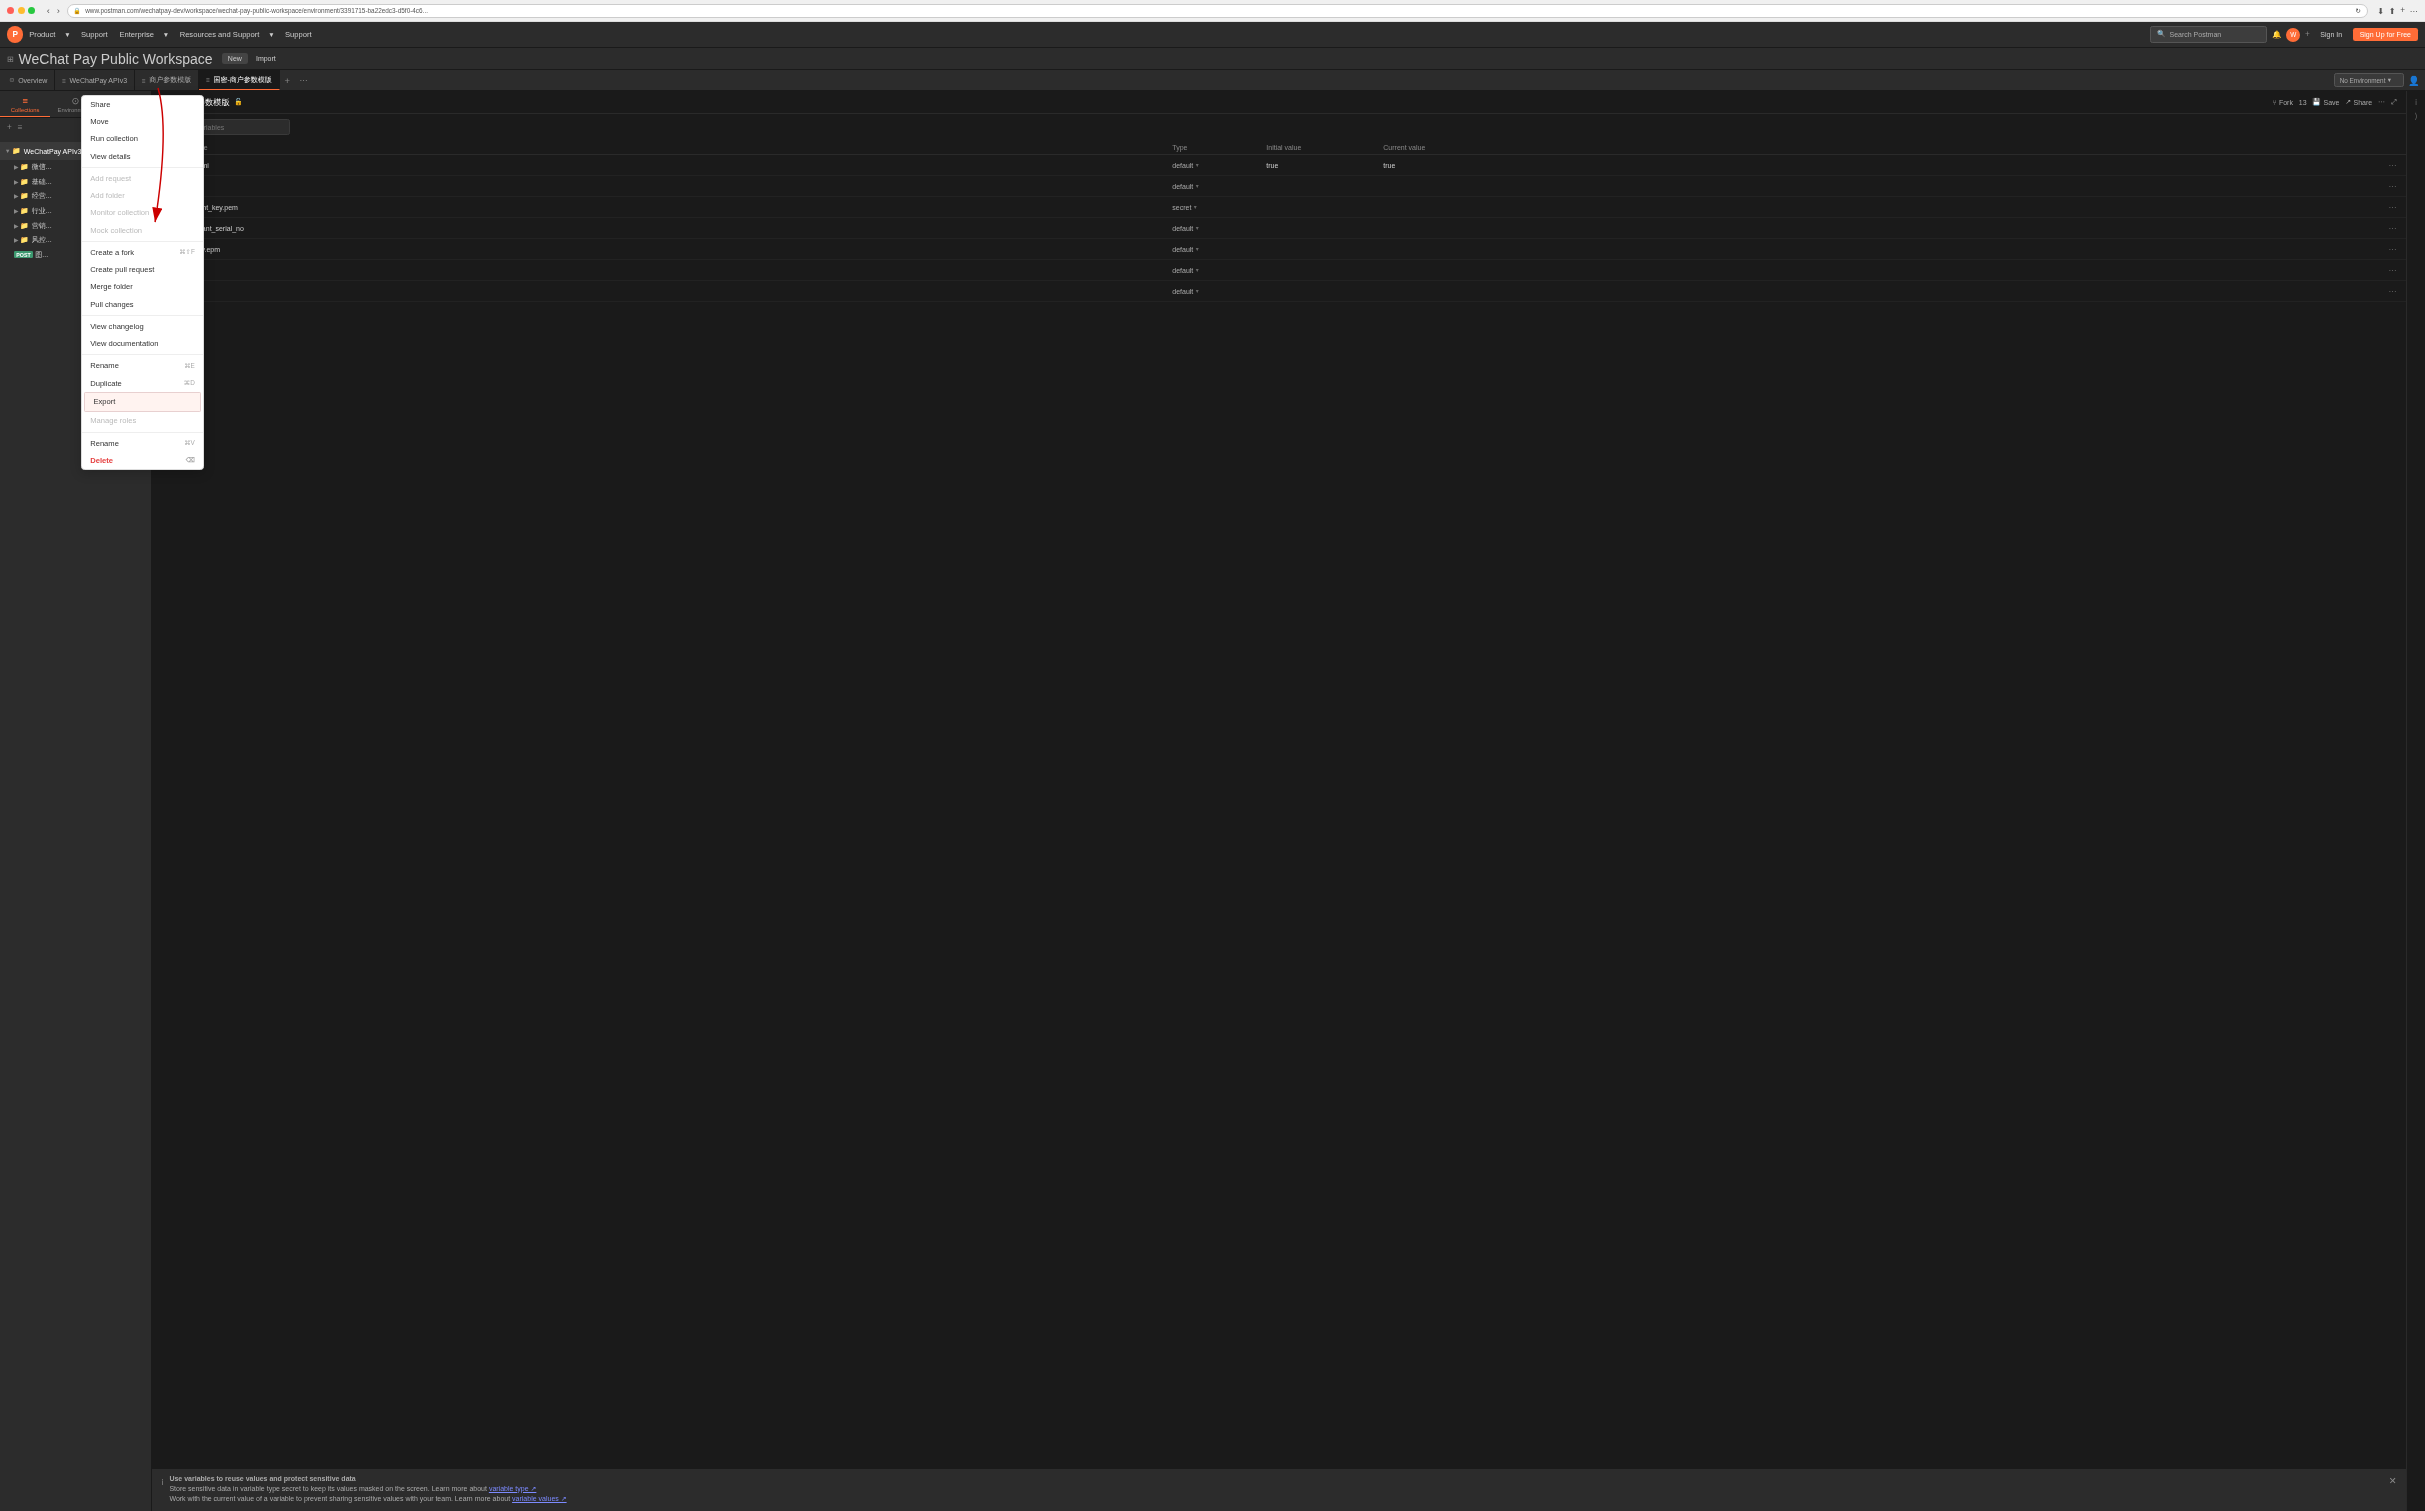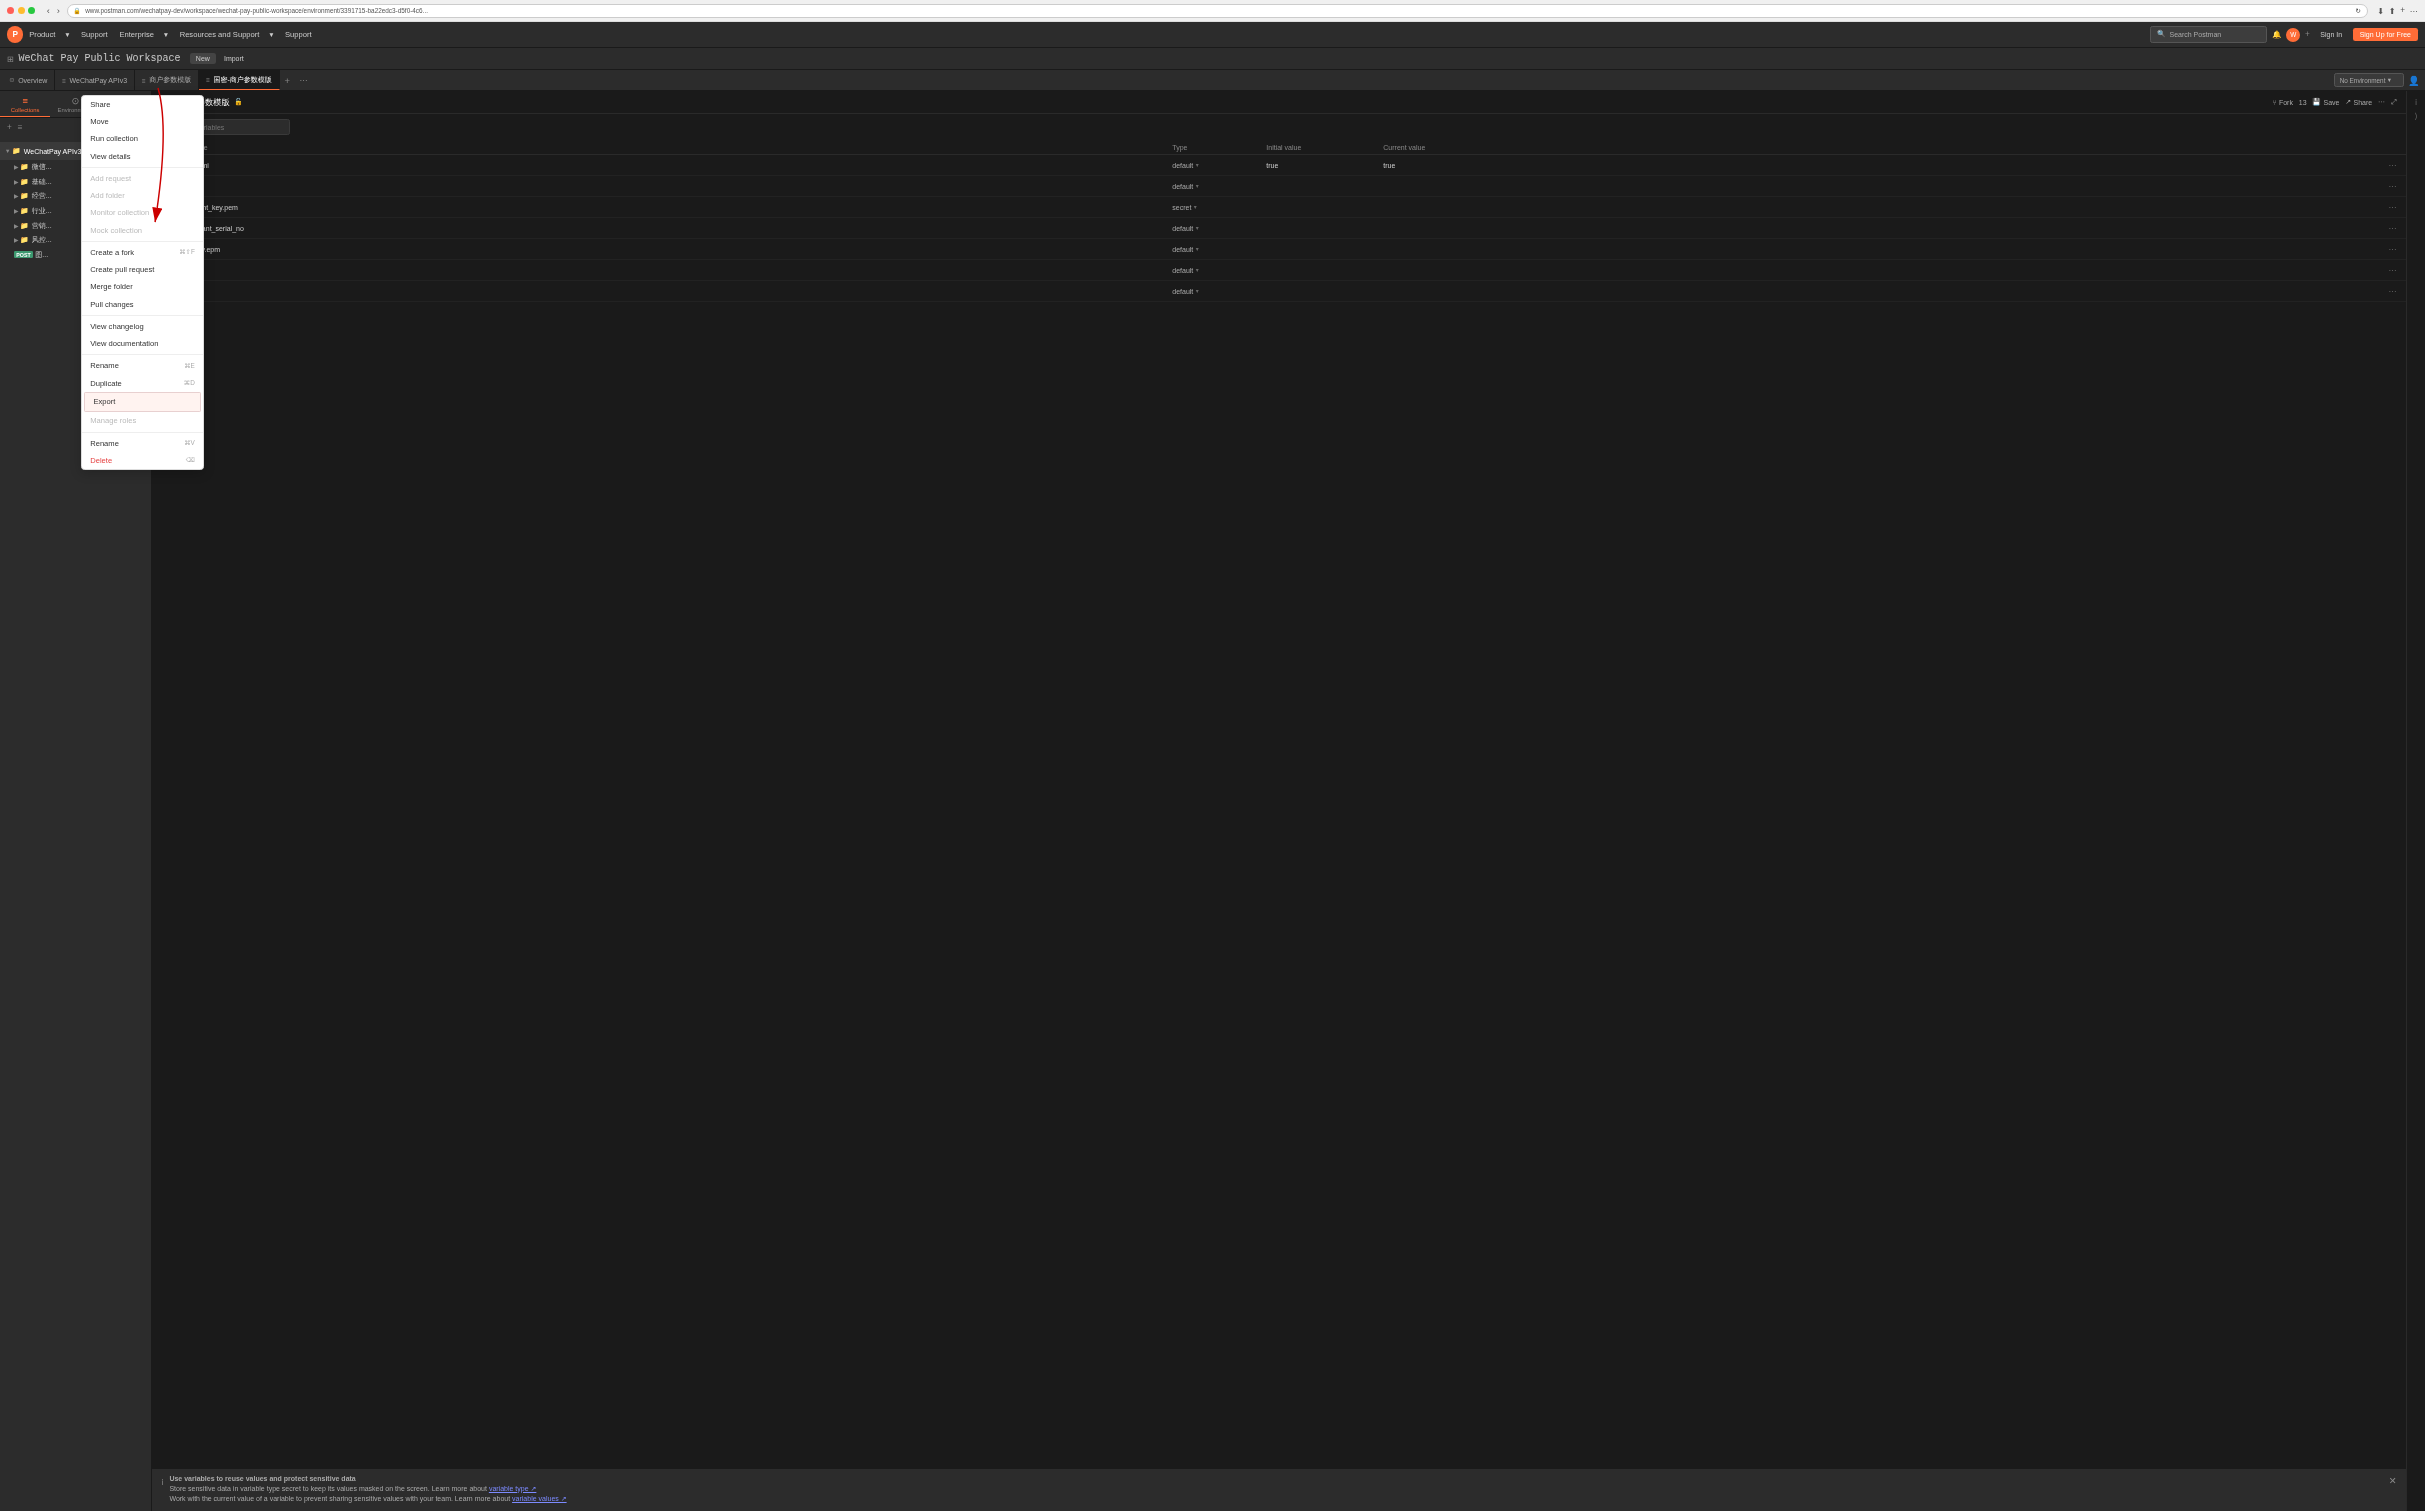--- a/index.html
+++ b/index.html
@@ -75,21 +75,21 @@
     .workspace-header {
       height: 22px;
       background: #2c2c2c;
       display: flex;
       align-items: center;
       padding: 0 7px;
       gap: 4.7px;
       border-bottom: 0.6px solid #1a1a1a;
     }
     .workspace-icon { color: #888; font-size: 8.2px; }
-    .workspace-name { color: #ccc; font-size: 10px; font-weight: 500; font-family: Liberation Mono, monospace; }
+    .workspace-name { color: #ccc; font-size: 14px; font-weight: 500; }
     .new-btn { background: #444; color: #ccc; border: none; border-radius: 2.3px; padding: 2.3px 5.9px; font-size: 7px; cursor: pointer; margin-left: 4.7px; }
     .import-btn { background: none; color: #ccc; border: none; font-size: 7px; cursor: pointer; padding: 2.3px 3.5px; }
 
     
     .tabs-row {
       height: 21px;
       background: #2c2c2c;
       display: flex;
       align-items: center;
       padding: 0 0 0 2.3px;
@@ -205,21 +205,21 @@
       padding: 4.1px 8.2px;
       cursor: pointer;
       font-size: 7.6px;
       color: #333;
       display: flex;
       align-items: center;
       justify-content: space-between;
     }
     .menu-item.export-item { background: #fff3f0; color: #333; font-weight: 500; border: 0.6px solid #e8d0d0; border-radius: 1.2px; margin: 0.6px 2.3px; }
     .menu-item.disabled { color: #bbb; cursor: default; }
-    .menu-item.danger { color: #e53e3e; }
+    .menu-item.danger { color: #e53e3e; font-weight: bold; }
     .menu-shortcut { color: #aaa; font-size: 6.4px; }
     .menu-divider { height: 0.6px; background: #eee; margin: 2.3px 0; }
 
     
     .main-content {
       flex: 1;
       display: flex;
       flex-direction: column;
       background: #1a1a1a;
       overflow: hidden;

